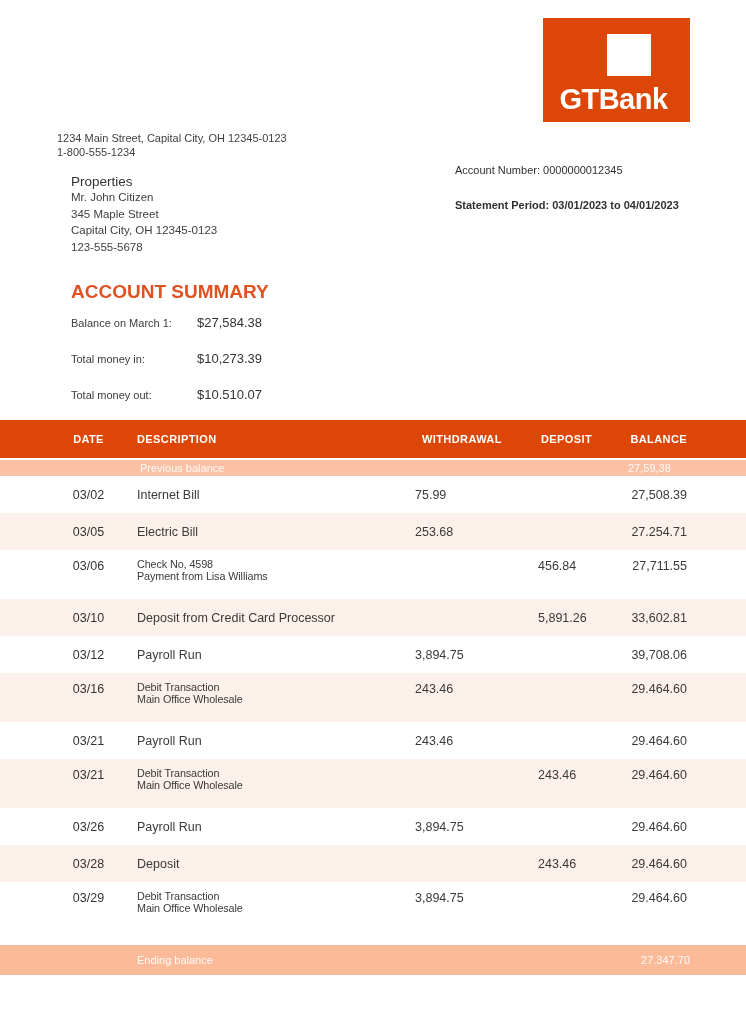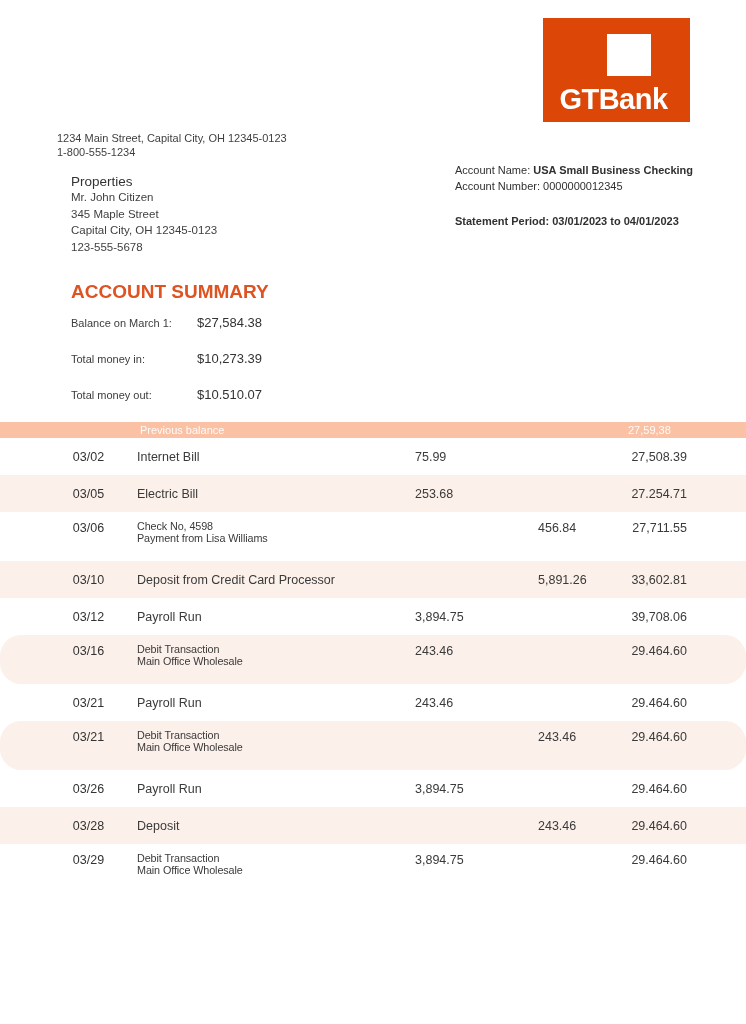--- a/index.html
+++ b/index.html
@@ -49,21 +49,21 @@
   .prevrow .p-label { grid-column:2; padding-left:3px; }
   .prevrow .p-bal { grid-column:5; text-align:right; padding-right:78px; }
 
   .trow { display:grid; grid-template-columns:137px 278px 115px 98px 118px; align-items:center;
           min-height:37px; font-size:12.5px; color:#3a3a3a; background:#fff; }
   .trow.pink { background:var(--row-pink,#FCF0EA); }
   .trow .date { text-align:center; padding-left:40px; color:#333; }
   .trow .wd  { padding-left:0; }
   .trow .dep { padding-left:8px; }
   .trow .bal { text-align:right; padding-right:59px; }
-  .trow.two { min-height:49px; align-items:start;border-radius:21px; }
+  .trow.two { min-height:49px; align-items:start; }
   .trow.two > div { padding-top:9px; }
   .trow.two .desc { font-size:10.8px; line-height:11.5px; letter-spacing:-0.1px; }
   .trow .desc .d2 { display:block; }
 
   .endgap { height:14px; background:#fff; }
   .endrow { display:grid; grid-template-columns:137px 278px 115px 98px 118px; align-items:center;
             height:30px; background:var(--salmon-end,#FBBA98); color:rgba(255,255,255,0.95); font-size:11px; }
   .endrow .e-label { grid-column:2; }
   .endrow .e-bal { grid-column:5; text-align:right; padding-right:56px; }
 </style>
@@ -86,41 +86,47 @@
 
     <div class="customer">
       <div class="heading">Properties</div>
       <div class="line">Mr. John Citizen</div>
       <div class="line">345 Maple Street</div>
       <div class="line">Capital City, OH  12345-0123</div>
       <div class="line">123-555-5678</div>
     </div>
 
     <div class="account-info">
-      <div><span>Account Name: </span><span class="bold">USA Small Business Checking</span></div>
       <div><span>Account Number: </span><span>0000000012345</span></div>
       <div class="period">Statement Period: 03/01/2023 to 04/01/2023</div>
     </div>
 
     <div class="summary">
       <div class="summary-title">ACCOUNT SUMMARY</div>
       <div class="summary-grid">
         <div class="lab">Balance on March 1:</div>
         <div class="val">$27,584.38</div>
         <div class="lab">Total money in:</div>
         <div class="val">$10,273.39</div>
         <div class="lab">Total money out:</div>
         <div class="val">$10.510.07</div>
         <div class="lab">Balance on April 1:</div>
         <div class="val">$27.347.70</div>
       </div>
     </div>
   </div>
 
   <div class="ttable">
+    <div class="thead">
+      <div class="h-date">DATE</div>
+      <div class="h-desc">DESCRIPTION</div>
+      <div class="h-wd">WITHDRAWAL</div>
+      <div class="h-dep">DEPOSIT</div>
+      <div class="h-bal">BALANCE</div>
+    </div>
 
     <div class="gap2"></div>
 
     <div class="prevrow">
       <div class="p-label">Previous balance</div>
       <div class="p-bal">27,59,38</div>
     </div>
 
     <div id="table-body">
         <div class="trow white">
@@ -197,15 +203,19 @@
     <div class="date">03/29</div>
     <div class="desc"><span class="d1">Debit Transaction</span><span class="d2">Main Office Wholesale</span></div>
     <div class="wd">3,894.75</div>
     <div class="dep"></div>
     <div class="bal">29.464.60</div>
   </div>
       </div>
 
     <div class="endgap"></div>
 
+    <div class="endrow">
+      <div class="e-label">Ending balance</div>
+      <div class="e-bal">27.347.70</div>
+    </div>
   </div>
 
 </div>
 
 </body></html>

